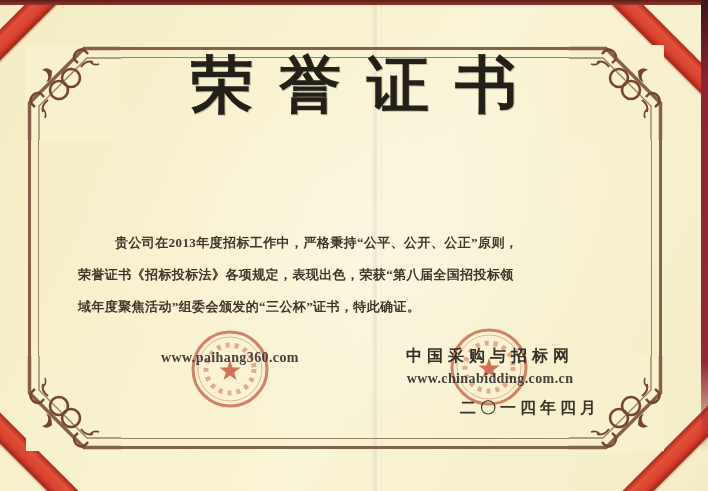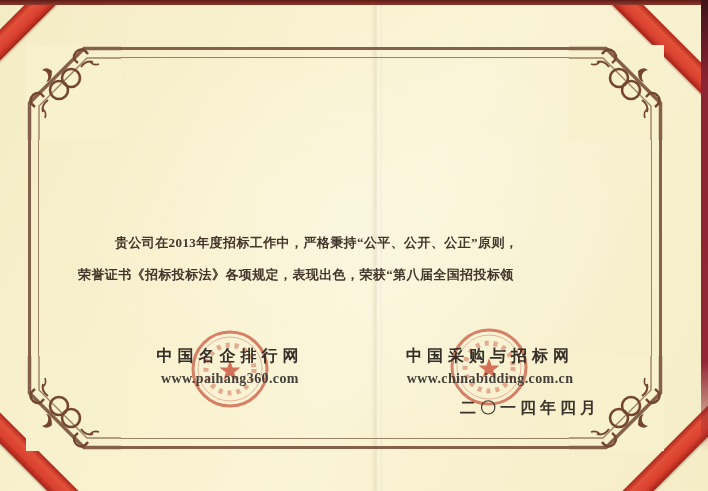--- a/index.html
+++ b/index.html
@@ -151,29 +151,30 @@
     <circle cx="40" cy="40" r="24" fill="none" stroke="#c64a33" stroke-width="5" stroke-dasharray="4 5" opacity="0.5"></circle>
     <path d="M40,31 l2.6,7.4 7.9,0.2 -6.3,4.8 2.3,7.6 -6.5,-4.5 -6.5,4.5 2.3,-7.6 -6.3,-4.8 7.9,-0.2 z" fill="#c64a33" opacity="0.9"></path>
   </svg>
   <svg class="seal right" width="80" height="80" viewBox="0 0 80 80">
     <circle cx="40" cy="40" r="37" fill="none" stroke="#c64a33" stroke-width="3" opacity="0.8"></circle>
     <circle cx="40" cy="40" r="32" fill="none" stroke="#c64a33" stroke-width="1" opacity="0.45"></circle>
     <circle cx="40" cy="40" r="24" fill="none" stroke="#c64a33" stroke-width="5" stroke-dasharray="4 5" opacity="0.5"></circle>
     <path d="M40,31 l2.6,7.4 7.9,0.2 -6.3,4.8 2.3,7.6 -6.5,-4.5 -6.5,4.5 2.3,-7.6 -6.3,-4.8 7.9,-0.2 z" fill="#c64a33" opacity="0.9"></path>
   </svg>
 
+  <div class="title">荣誉证书</div>
 
 
   <div class="body-text">
     <div class="line indent">贵公司在2013年度招标工作中，严格秉持“公平、公开、公正”原则，</div>
     <div class="line">荣誉证书《招标投标法》各项规定，表现出色，荣获“第八届全国招投标领</div>
+    <div class="line">域年度聚焦活动”组委会颁发的“三公杯”证书，特此确证。</div>
   </div>
 
   <div class="issuer left">
-    <div class="name">中国名企排行网</div>
     <div class="url">www.paihang360.com</div>
   </div>
 
   <div class="issuer right">
     <div class="name">中国采购与招标网</div>
     <div class="url">www.chinabidding.com.cn</div>
   </div>
 
   <div class="date">二〇一四年四月</div>
 

